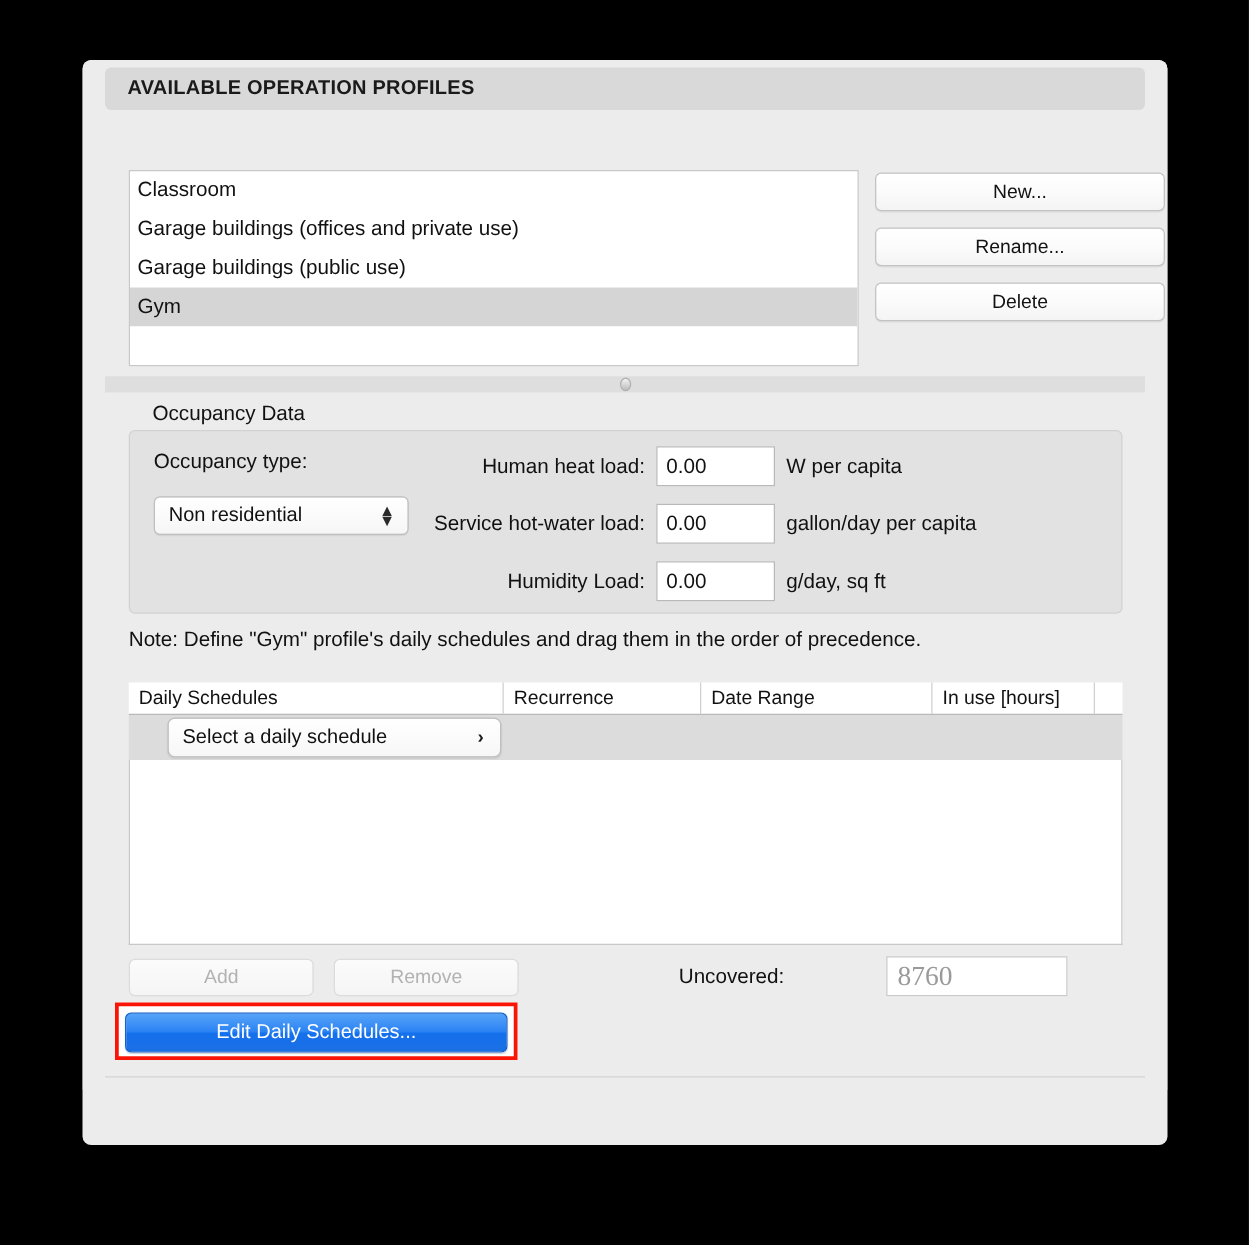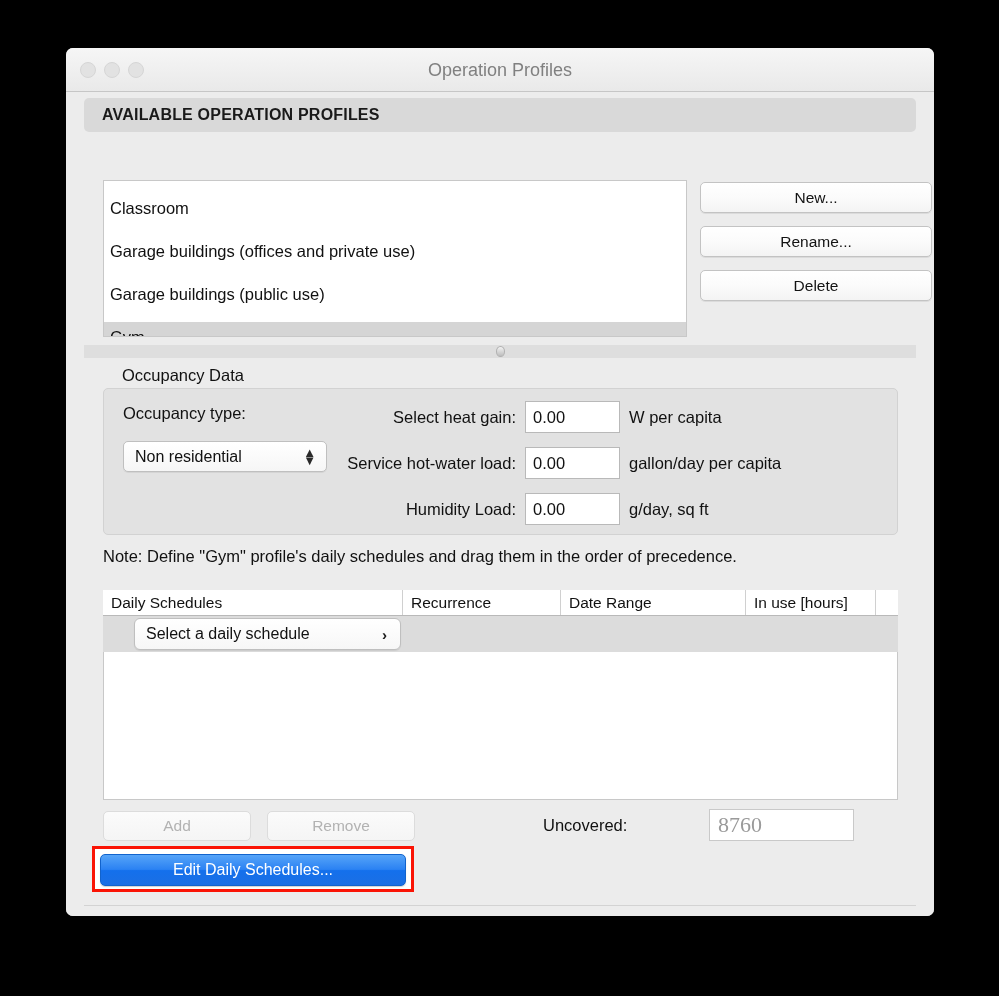--- a/index.html
+++ b/index.html
@@ -76,21 +76,20 @@
     background: #ffffff;
     border: 1px solid #c8c8c8;
     overflow: hidden;
   }
   .profile-row {
     height: 31px;
     display: flex; align-items: center;
     padding-left: 6px;
     font-size: 16.5px;
     color: #111;
-    margin-top: 12px;
   }
   .profile-row.selected { background: #d5d5d5; }
 
   
   #list-buttons {
     position: absolute;
     left: 634px; top: 90px;
     display: flex; flex-direction: column; gap: 13px;
   }
   .btn {
@@ -293,28 +292,20 @@
     left: 18px; top: 813px;
     width: 832px; height: 1px;
     background: #d3d3d3;
   }
 </style>
 </head>
 <body>
 
 <div id="window">
 
-  <div id="titlebar">
-    <div class="traffic-lights">
-      <div class="light"></div>
-      <div class="light"></div>
-      <div class="light"></div>
-    </div>
-    <div id="win-title">Operation Profiles</div>
-  </div>
 
   <div id="body">
 
     <div id="section-header">AVAILABLE OPERATION PROFILES</div>
 
     <div id="profiles-list">
       <div class="profile-row">Classroom</div>
       <div class="profile-row">Garage buildings (offices and private use)</div>
       <div class="profile-row">Garage buildings (public use)</div>
       <div class="profile-row selected">Gym</div>
@@ -337,21 +328,21 @@
 
       <div id="occ-select">
         <span>Non residential</span>
         <span class="stepper">
           <span>▲</span>
             <span>▼</span>
         </span>
       </div>
 
       <div class="field-row" style="left:203px; top:12px;">
-        <div class="field-label">Select heat gain:</div>
+        <div class="field-label">Human heat load:</div>
         <div class="field-input">0.00</div>
         <div class="field-unit">W per capita</div>
       </div>
 
       <div class="field-row" style="left:203px; top:58px;">
         <div class="field-label">Service hot-water load:</div>
         <div class="field-input">0.00</div>
         <div class="field-unit">gallon/day per capita</div>
       </div>
 

